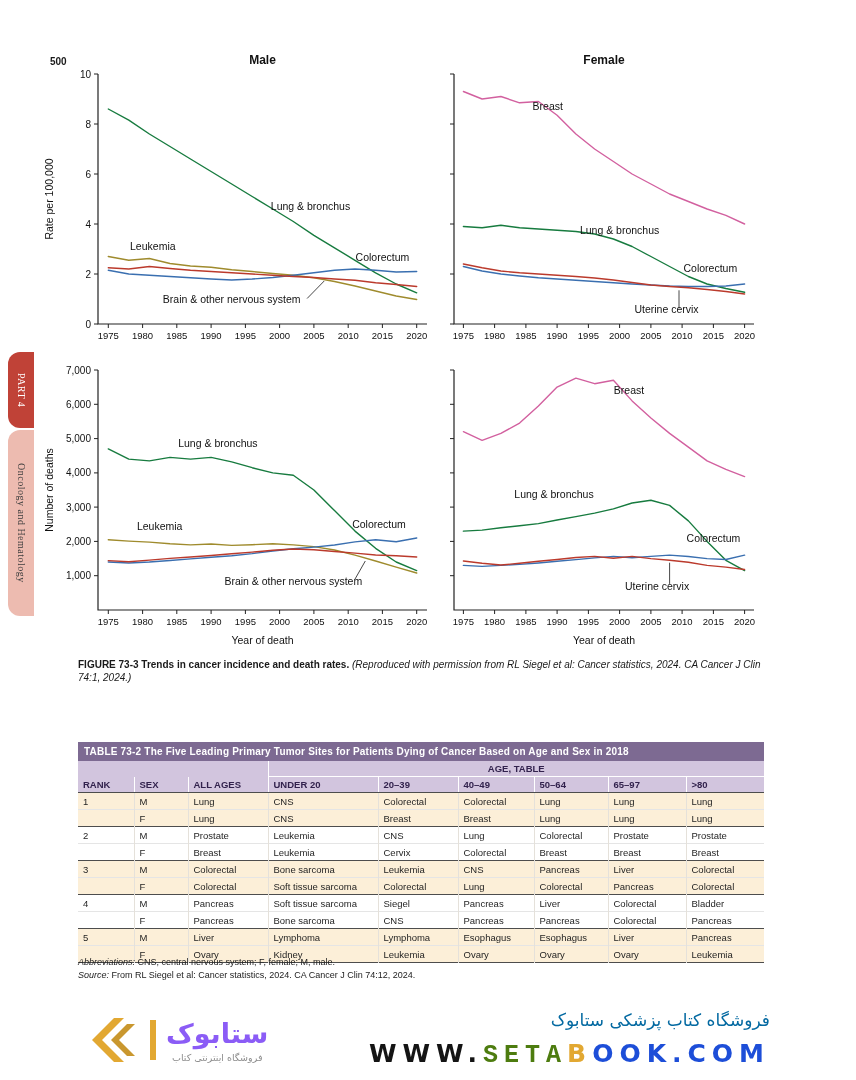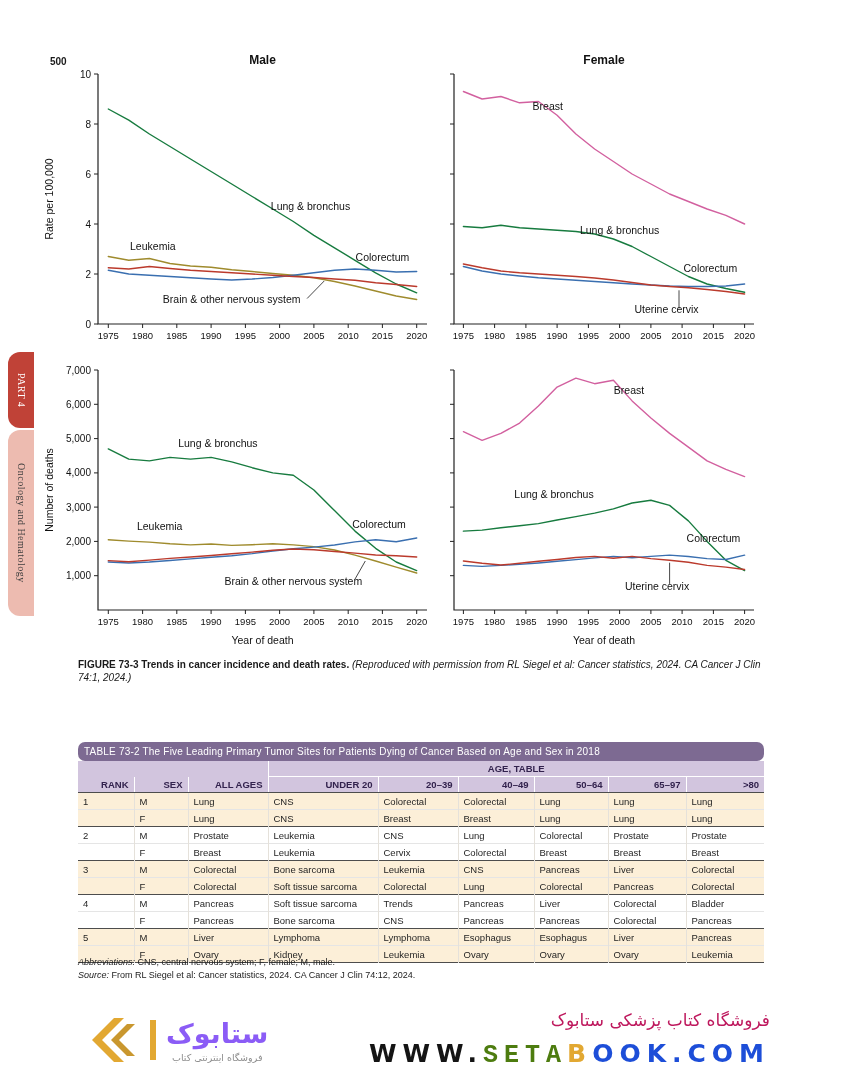--- a/index.html
+++ b/index.html
@@ -26,26 +26,26 @@
   .c2{left:42px;top:350px;}
   .c3{left:436px;top:350px;}
   .chart svg text{font-family:"Liberation Sans",sans-serif;}
 
   .caption{position:absolute;left:78px;top:658px;width:690px;font-size:10px;line-height:1.3;}
   .cap-b{font-weight:bold;}
   .cap-i{font-style:italic;}
 
   
   .table-wrap{position:absolute;left:78px;top:742px;width:686px;}
-  .t-title{background:var(--table-title-bg,#7d6a92);color:#ffffff;font-weight:normal;
-       font-size:10px;padding:4px 6px;letter-spacing:.2px;border-radius:7px;}
+  .t-title{background:var(--table-title-bg,#7d6a92);color:#ffffff;font-weight:bold;
+       font-size:10px;padding:4px 6px;letter-spacing:.2px;}
   table{border-collapse:collapse;table-layout:fixed;width:686px;
        border-bottom:1.5px solid var(--group-border,#4d4d4d);}
   thead th{background:var(--table-header-bg,#d2c5de);color:var(--table-header-ink,#32224d);
-       font-weight:bold;font-size:9.5px;text-align:right;padding:2px 5px;
+       font-weight:bold;font-size:9.5px;text-align:left;padding:2px 5px;
        border-right:1px solid #ffffff;}
   thead th.age-span{text-align:center;border-bottom:1px solid #ffffff;}
   thead tr:last-child th{border-bottom:1px solid var(--group-border,#4d4d4d);}
   tbody td{font-size:9.5px;color:#1f1f1f;padding:2.5px 5px;white-space:nowrap;overflow:hidden;
        border-right:1px solid rgba(110,90,50,0.18);border-top:1px solid rgba(0,0,0,0.10);}
   tbody td:last-child, thead th:last-child{border-right:none;}
   tr.g-odd td{background:var(--row-cream,#fcefd8);}
   tr.g-even td{background:#ffffff;}
   tr.g-start td{border-top:1px solid var(--group-border,#4d4d4d);}
 
@@ -53,21 +53,21 @@
   .notes i{font-style:italic;}
 
   
   .footer{position:absolute;left:86px;right:86px;top:1004px;height:72px;
        display:flex;justify-content:space-between;align-items:center;}
   .logo{display:flex;align-items:center;gap:10px;}
   .logo-bar{width:6px;height:40px;background:var(--brand-gold,#e2a832);}
   .logo-fa{font-family:"DejaVu Sans",sans-serif;font-size:27px;font-weight:bold;color:#8b5cf6;}
   .logo-sub{font-family:"DejaVu Sans",sans-serif;font-size:9.5px;color:#8d8d8d;margin-top:3px;text-align:center;}
   .footer-right{text-align:right;}
-  .fa-line{font-family:"DejaVu Sans",sans-serif;font-size:17px;color:#be185d;margin-bottom:9px;}
+  .fa-line{font-family:"DejaVu Sans",sans-serif;font-size:17px;color:#0369a1;margin-bottom:9px;}
   .url-line{font-family:"DejaVu Sans",sans-serif;font-size:25px;font-weight:bold;
        letter-spacing:6px;white-space:nowrap;}
 </style>
 </head>
 <body>
 
 <div class="page">
 
   <div class="page-number">500</div>
 
@@ -354,21 +354,21 @@
             <td>Lung</td>
             <td>Colorectal</td>
             <td>Pancreas</td>
             <td>Colorectal</td>
           </tr>
           <tr class="g-even g-start">
             <td>4</td>
             <td>M</td>
             <td>Pancreas</td>
             <td>Soft tissue sarcoma</td>
-            <td>Trends</td>
+            <td>Siegel</td>
             <td>Pancreas</td>
             <td>Liver</td>
             <td>Colorectal</td>
             <td>Bladder</td>
           </tr>
           <tr class="g-even">
             <td></td>
             <td>F</td>
             <td>Pancreas</td>
             <td>Bone sarcoma</td>

